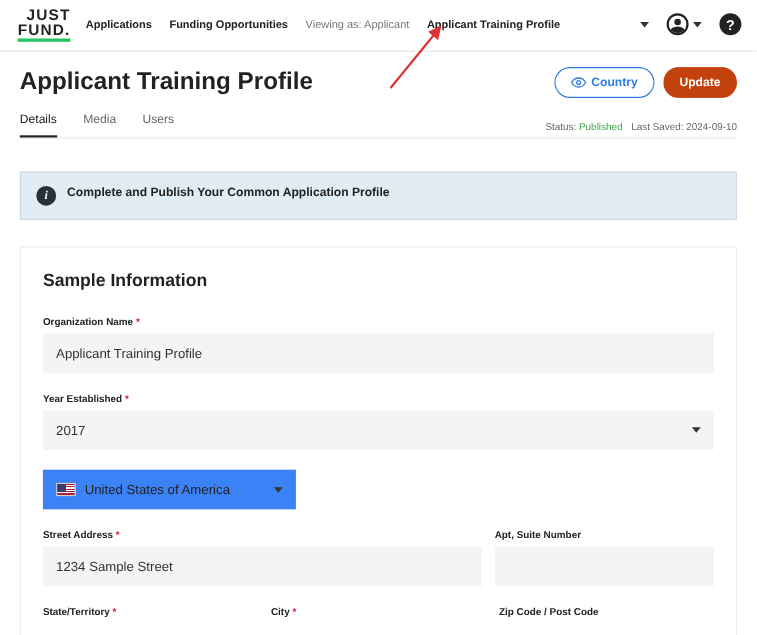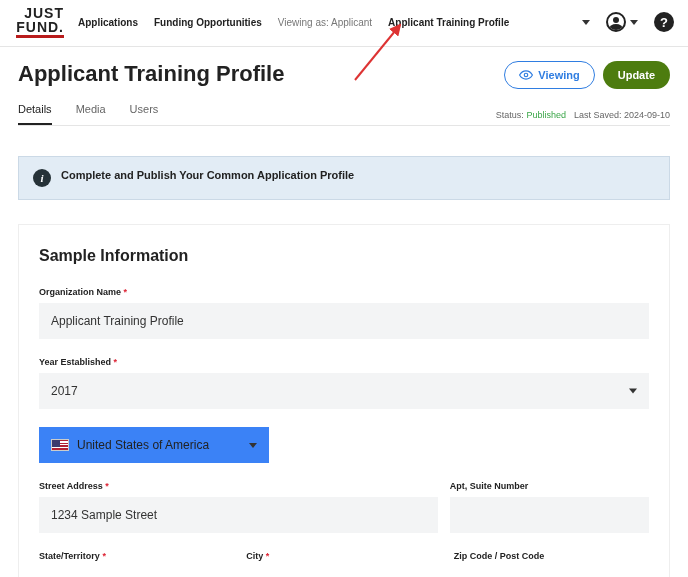--- a/index.html
+++ b/index.html
@@ -1,39 +1,39 @@
 <!DOCTYPE html>
 <html><head>
 <meta charset="utf-8">
 <style>
   * { box-sizing: border-box; margin: 0; padding: 0; }
   body { font-family: -apple-system, BlinkMacSystemFont, "Segoe UI", Arial, sans-serif; background: #fff; width: 688px; color: #222; }
   .topbar { display: flex; align-items: center; padding: 6px 14px 8px 14px; border-bottom: 1px solid #e5e5e5; gap: 14px; }
   .logo { font-weight: 800; font-size: 14px; letter-spacing: 1px; line-height: 1; text-align: right; width: 50px; }
-  .logo .fund { border-bottom: 3px solid #b91c1c; display: inline-block; padding-bottom: 1px; }
+  .logo .fund { border-bottom: 3px solid #22c55e; display: inline-block; padding-bottom: 1px; }
   .nav { display: flex; align-items: center; gap: 16px; font-size: 10px; font-weight: 600; flex: 1; }
   .nav-item { cursor: pointer; white-space: nowrap; }
   .nav-view { color: #777; font-weight: 500; }
   .nav-spacer { flex: 1; }
   .caret-down { width: 0; height: 0; border-left: 4px solid transparent; border-right: 4px solid transparent; border-top: 5px solid #333; display: inline-block; }
   .avatar-circle { width: 20px; height: 20px; border: 2px solid #222; border-radius: 50%; display: flex; align-items: flex-start; justify-content: center; position: relative; overflow: hidden; }
   .avatar-circle::before { content: ""; width: 6px; height: 6px; background: #222; border-radius: 50%; margin-top: 3px; }
   .avatar-circle::after { content: ""; position: absolute; bottom: -4px; width: 14px; height: 10px; background: #222; border-radius: 50% 50% 0 0; }
   .help-circle { width: 20px; height: 20px; background: #222; color: #fff; border-radius: 50%; display: flex; align-items: center; justify-content: center; font-weight: 900; font-size: 13px; }
   .avatar-wrap { display: flex; align-items: center; gap: 4px; cursor: pointer; }
 
   .arrow { position: absolute; left: 350px; top: 20px; pointer-events: none; }
 
   .page { padding: 14px 18px; position: relative; }
   .header-row { display: flex; align-items: flex-start; }
   .page-title { font-size: 22px; font-weight: 700; color: #222; }
   .header-actions { margin-left: auto; display: flex; gap: 8px; }
   .btn { border-radius: 16px; font-size: 11px; font-weight: 600; padding: 6px 14px; cursor: pointer; display: flex; align-items: center; gap: 5px; border: 1.5px solid transparent; }
   .btn-preview { border-color: #2f7de1; color: #2f7de1; background: #fff; }
-  .btn-update { background: #4d7c0f; color: #fff; }
+  .btn-update { background: #c2410c; color: #fff; }
   .eye-icon { width: 14px; height: 14px; }
 
   .tabs { display: flex; gap: 24px; margin-top: 14px; border-bottom: 1px solid #e5e5e5; font-size: 11px; }
   .tab { padding-bottom: 8px; cursor: pointer; color: #666; }
   .tab.active { color: #222; border-bottom: 2px solid #222; font-weight: 500; }
 
   .status-row { position: absolute; right: 18px; top: 63px; font-size: 9px; color: #666; display: flex; gap: 8px; }
   .status-val { color: #3aa648; }
 
   .notice { display: flex; gap: 10px; background: #e2ecf5; border: 1px solid #cbd9e6; padding: 12px 14px; margin-top: 30px; font-size: 11px; }
@@ -98,21 +98,21 @@
 
 <div class="page">
   <div class="header-row">
     <h1 class="page-title">Applicant Training Profile</h1>
     <div class="header-actions">
       <button class="btn btn-preview">
         <svg class="eye-icon" viewBox="0 0 24 24">
             <path fill="none" stroke="#2f7de1" stroke-width="2" d="M1 12s4-7 11-7 11 7 11 7-4 7-11 7S1 12 1 12z"></path>
             <circle cx="12" cy="12" r="3" fill="none" stroke="#2f7de1" stroke-width="2"></circle>
           </svg>
-        <span>Viewing</span>
+        <span>Country</span>
       </button>
       <button class="btn btn-update">
         <span>Update</span>
       </button>
     </div>
   </div>
 
   <div class="tabs">
     <div class="tab active">Details</div>
     <div class="tab">Media</div>

